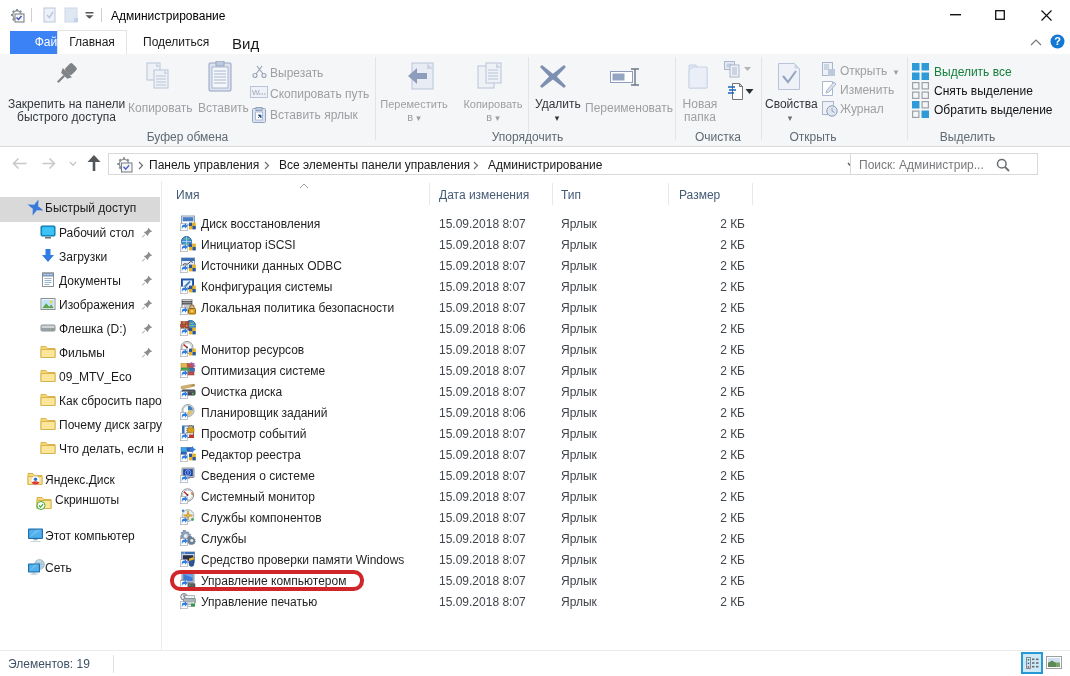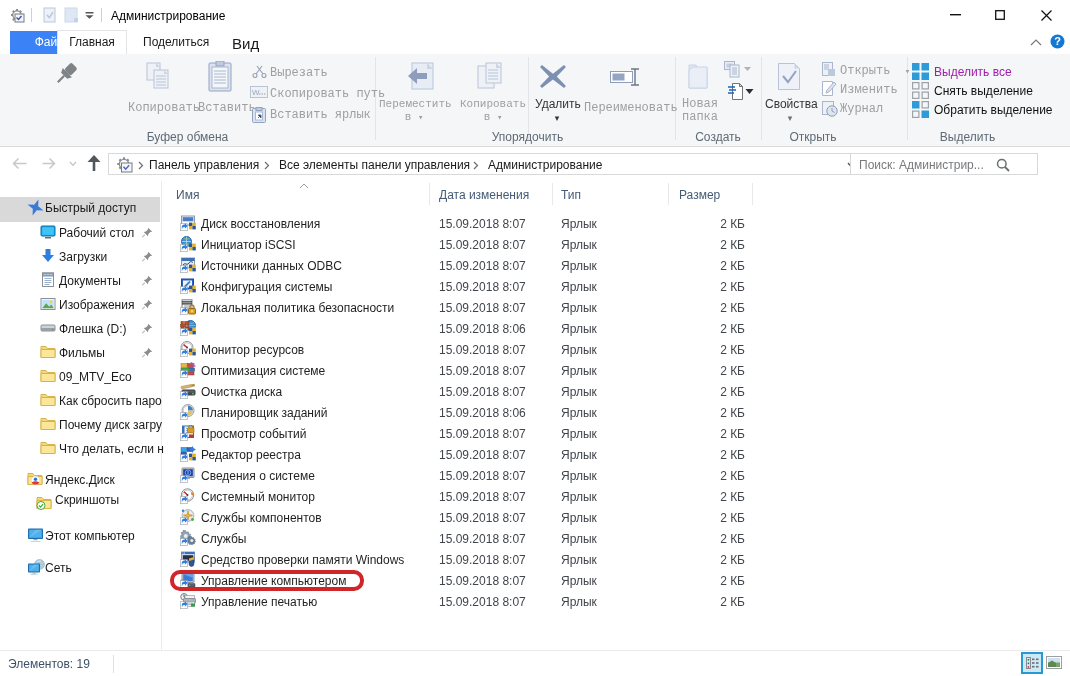--- a/index.html
+++ b/index.html
@@ -9,21 +9,21 @@
 #titlebar { position:absolute; left:0; top:0; width:1070px; height:30px; background:#fff; }
 #tabrow { position:absolute; left:0; top:30px; width:1070px; height:24px; background:#fff; }
 #ribbon { position:absolute; left:0; top:54px; width:1070px; height:93px; background:#f5f6f7; border-bottom:1px solid #dadbdc; }
 #addressrow { position:absolute; left:0; top:148px; width:1070px; height:33px; background:#fff; }
 #content { position:absolute; left:0; top:181px; width:1070px; height:469px; background:#fff; }
 #statusbar { position:absolute; left:0; top:650px; width:1070px; height:26px; background:#fff; border-top:1px solid #ebebeb; }
 .sep { position:absolute; width:1px; background:#e2e4e6; }
 .glabel { position:absolute; top:76px; color:#5f6a75; font-size:12px; text-align:center; white-space:nowrap; }
 .ricon { position:absolute; }
 .rtext { position:absolute; text-align:center; line-height:13px; white-space:nowrap; }
-.gray { color:#9d9fa2;font-family:Liberation Mono, monospace; }
+.gray { color:#9d9fa2; }
 .dark { color:#33373c; }
 .smallrow { position:absolute; white-space:nowrap; font-size:12px; }
 .navitem { position:absolute; white-space:nowrap; font-size:12px; color:#1a1a1a; }
 .pin { position:absolute; width:11px; height:11px; }
 .row { position:absolute; left:161px; width:700px; height:21px; font-size:12px; }
 .rname { position:absolute; left:40px; top:4px; color:#1f1f1f; white-space:nowrap; }
 .rdate { position:absolute; left:278px; top:4px; color:#41464c; }
 .rtype { position:absolute; left:400px; top:4px; color:#41464c; }
 .rsize { position:absolute; left:510px; top:4px; width:74px; text-align:right; color:#41464c; }
 .ficon { position:absolute; left:19px; top:2px; width:16px; height:16px; }
@@ -91,20 +91,21 @@
   <div class="sep" style="left:761px;top:3px;height:83px"></div>
   <div class="sep" style="left:907px;top:3px;height:83px"></div>
 
   <svg class="ricon" style="left:54px;top:8px" width="26" height="28" viewBox="0 0 26 28">
     <g fill="#7e8387" transform="rotate(45 13 11)">
       <rect x="8.5" y="0.5" width="9" height="10" rx="2"></rect>
       <path d="M6.5 10.5h13l-2.2 4.5h-8.6z"></path>
       <rect x="11.9" y="15" width="2.2" height="9"></rect>
     </g>
   </svg>
+  <div class="rtext dark" style="left:4px;top:44px;width:125px">Закрепить на панели<br>быстрого доступа</div>
   <svg class="ricon" style="left:146px;top:8px" width="26" height="30" viewBox="0 0 26 30">
     <g>
         <rect x="1" y="1" width="13" height="17" fill="#eef1f6" stroke="#b9c4d9"></rect>
         <path d="M10 1l4 4h-4z" fill="#ccd5e4"></path>
     <rect x="8" y="8" width="14" height="18" fill="#eef1f6" stroke="#b9c4d9"></rect>
         <path d="M18 8l4 4h-4z" fill="#ccd5e4"></path>
     <g stroke="#b9c4d9">
           <path d="M10 14h10M10 17h10M10 20h10M10 23h10"></path>
         </g>
       </g>
@@ -181,21 +182,21 @@
     <rect x="0.5" y="0.5" width="10" height="8" fill="#e8edf5" stroke="#a9b6cd"></rect>
       <rect x="2.5" y="2.5" width="6" height="4" fill="#c4cfe2"></rect>
     <rect x="6" y="4" width="9" height="12" fill="#eef1f6" stroke="#a9b6cd"></rect>
     <g stroke="#a9b6cd">
         <path d="M8 7h5M8 9h5M8 11h5M8 13h5"></path>
       </g>
   </svg>
   <svg class="ricon" style="left:743px;top:12px" width="9" height="6" viewBox="0 0 9 6">
       <path d="M1 1l3.5 4L8 1z" fill="#b0b4ba"></path>
     </svg>
-  <div class="glabel" style="left:682px;width:72px">Создать</div>
+  <div class="glabel" style="left:682px;width:72px">Очистка</div>
 
   <svg class="ricon" style="left:728px;top:29px" width="15" height="17" viewBox="0 0 15 17">
     <path d="M4.5 0.5h7l3 3v13h-10z" fill="#fff" stroke="#717578"></path>
       <path d="M11.5 0.5l3 3h-3z" fill="#d9dcde" stroke="#717578"></path>
     <g stroke="#1c66c0" stroke-width="1.6">
         <path d="M0 4h7M1 7h7M0 10h6"></path>
       </g>
   </svg>
   <svg class="ricon" style="left:745px;top:34px" width="9" height="7" viewBox="0 0 9 7">
       <path d="M0.5 1l4 5 4-5z" fill="#2b2f33"></path>
@@ -229,21 +230,21 @@
   <div class="glabel" style="left:778px;width:70px">Открыть</div>
 
   <svg class="ricon" style="left:912px;top:9px" width="17" height="17" viewBox="0 0 17 17">
     <g fill="#2e9bd8">
         <rect x="0" y="0" width="7.5" height="7.5"></rect>
         <rect x="9.5" y="0" width="7.5" height="7.5"></rect>
         <rect x="0" y="9.5" width="7.5" height="7.5"></rect>
         <rect x="9.5" y="9.5" width="7.5" height="7.5"></rect>
       </g>
   </svg>
-  <div class="smallrow" style="left:934px;top:11px;color:#a21caf">Выделить все</div>
+  <div class="smallrow" style="left:934px;top:11px;color:#15803d">Выделить все</div>
   <svg class="ricon" style="left:912px;top:28px" width="17" height="17" viewBox="0 0 17 17">
     <g fill="none" stroke="#9da2a8" stroke-width="1.2">
         <rect x="0.6" y="0.6" width="6.3" height="6.3"></rect>
         <rect x="10.1" y="0.6" width="6.3" height="6.3"></rect>
         <rect x="0.6" y="10.1" width="6.3" height="6.3"></rect>
         <rect x="10.1" y="10.1" width="6.3" height="6.3"></rect>
       </g>
   </svg>
   <div class="smallrow" style="left:934px;top:30px;color:#111">Снять выделение</div>
   <svg class="ricon" style="left:912px;top:47px" width="17" height="17" viewBox="0 0 17 17">

